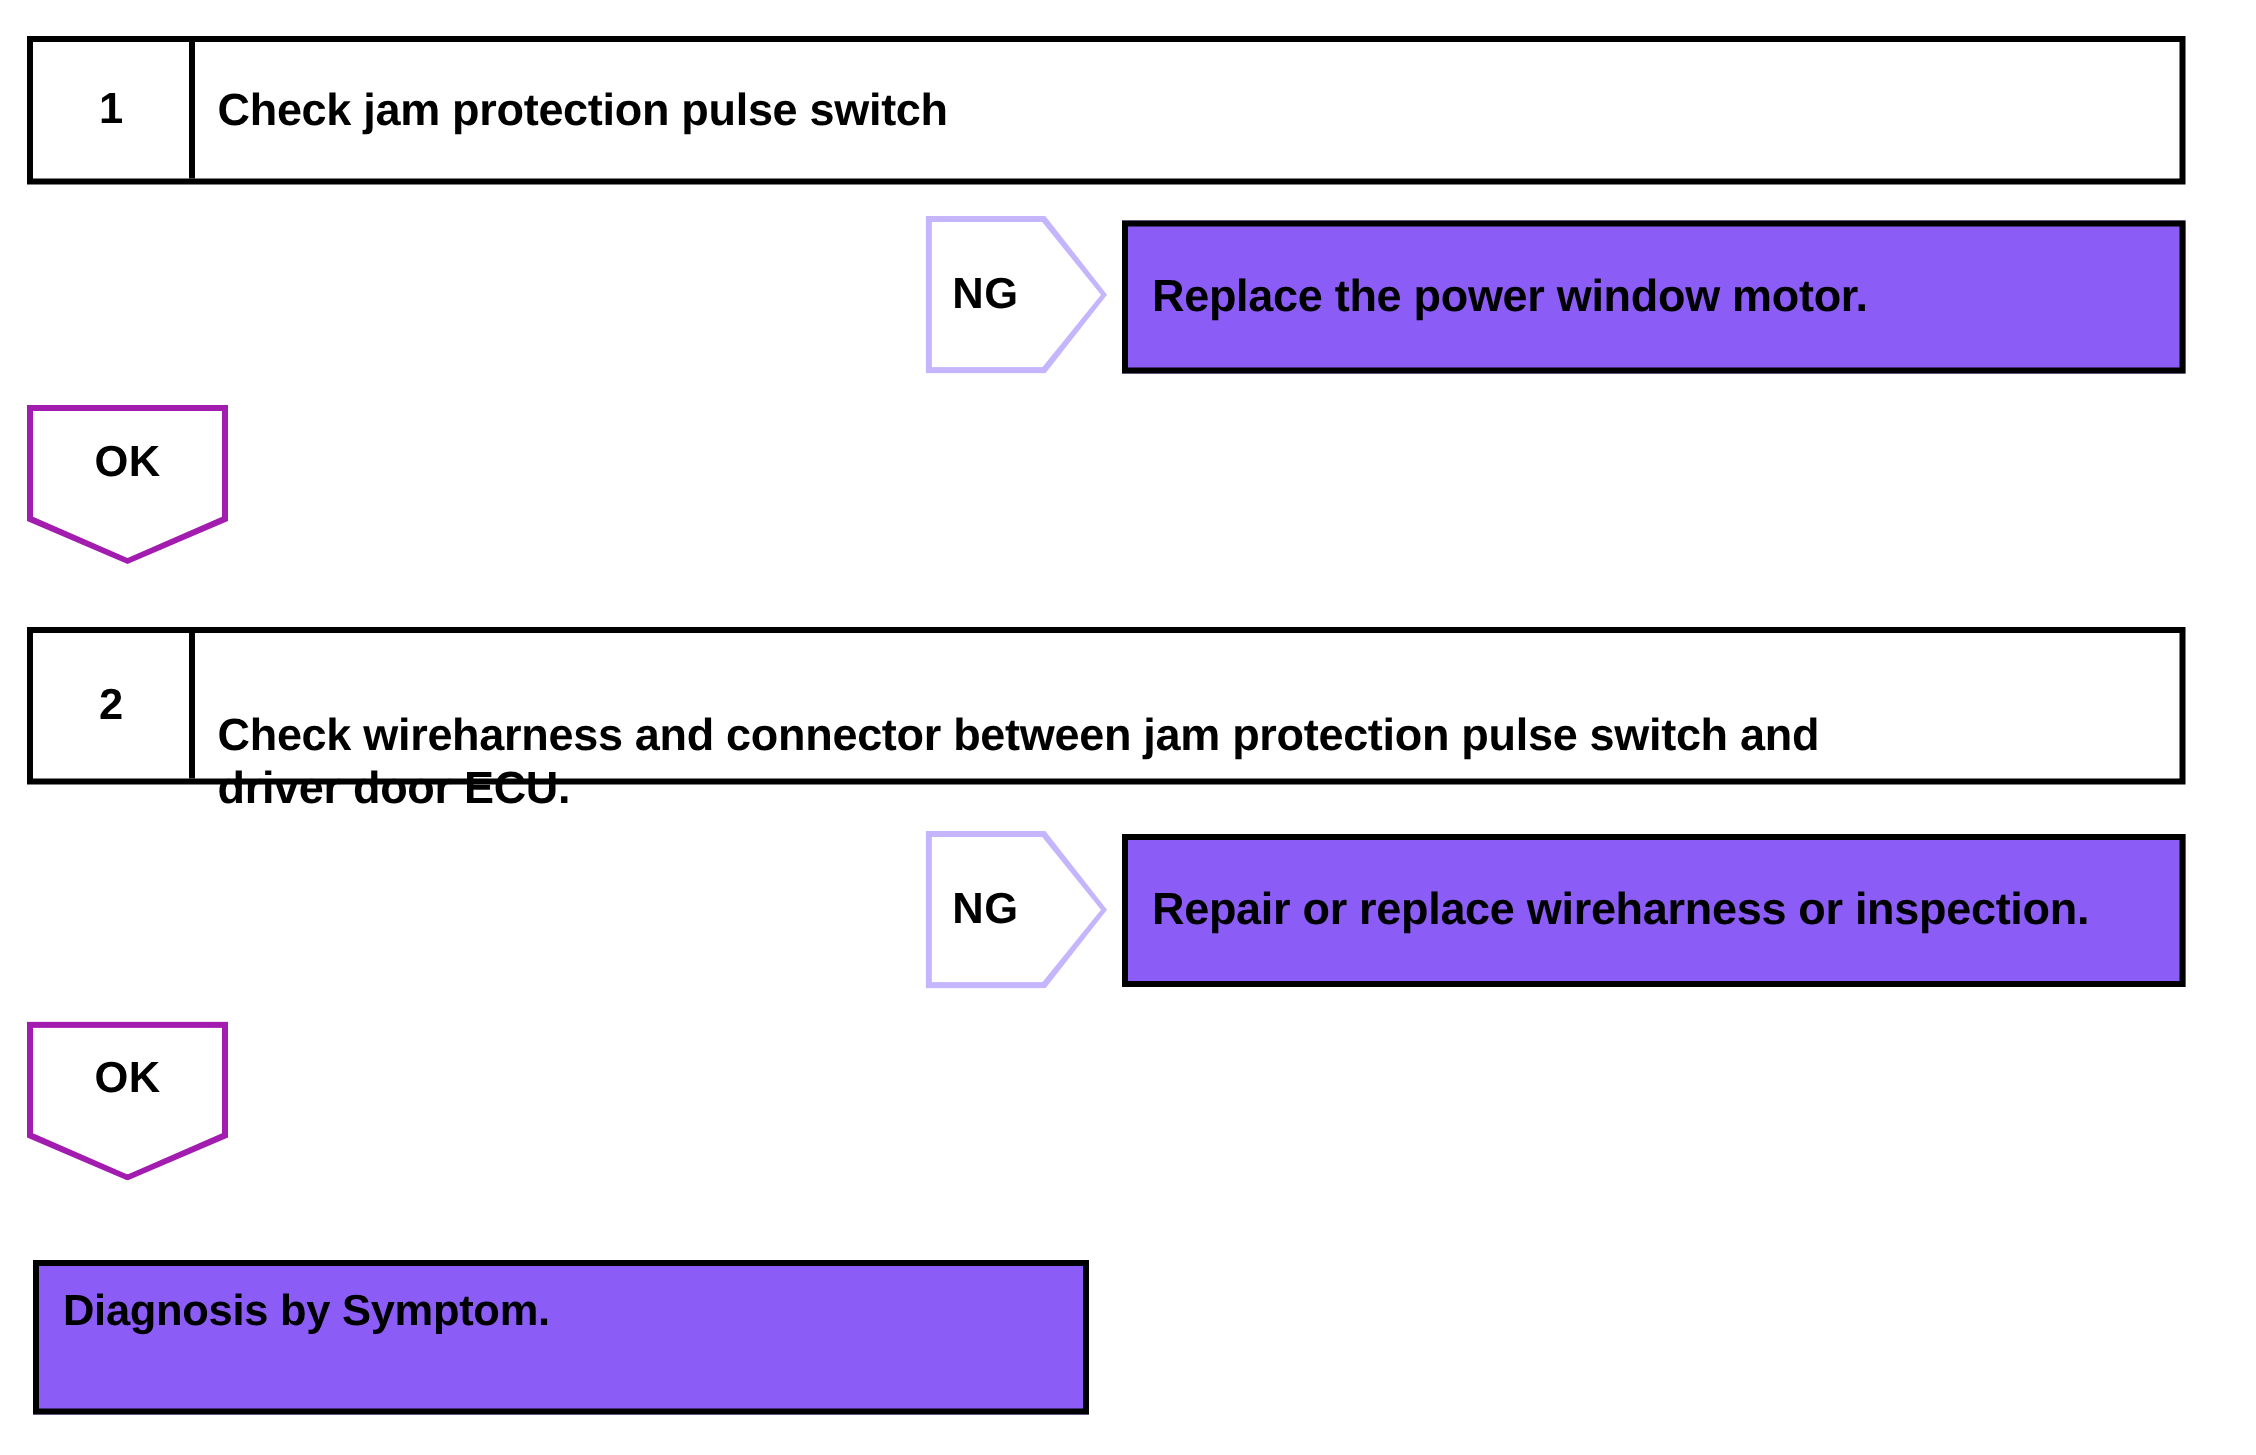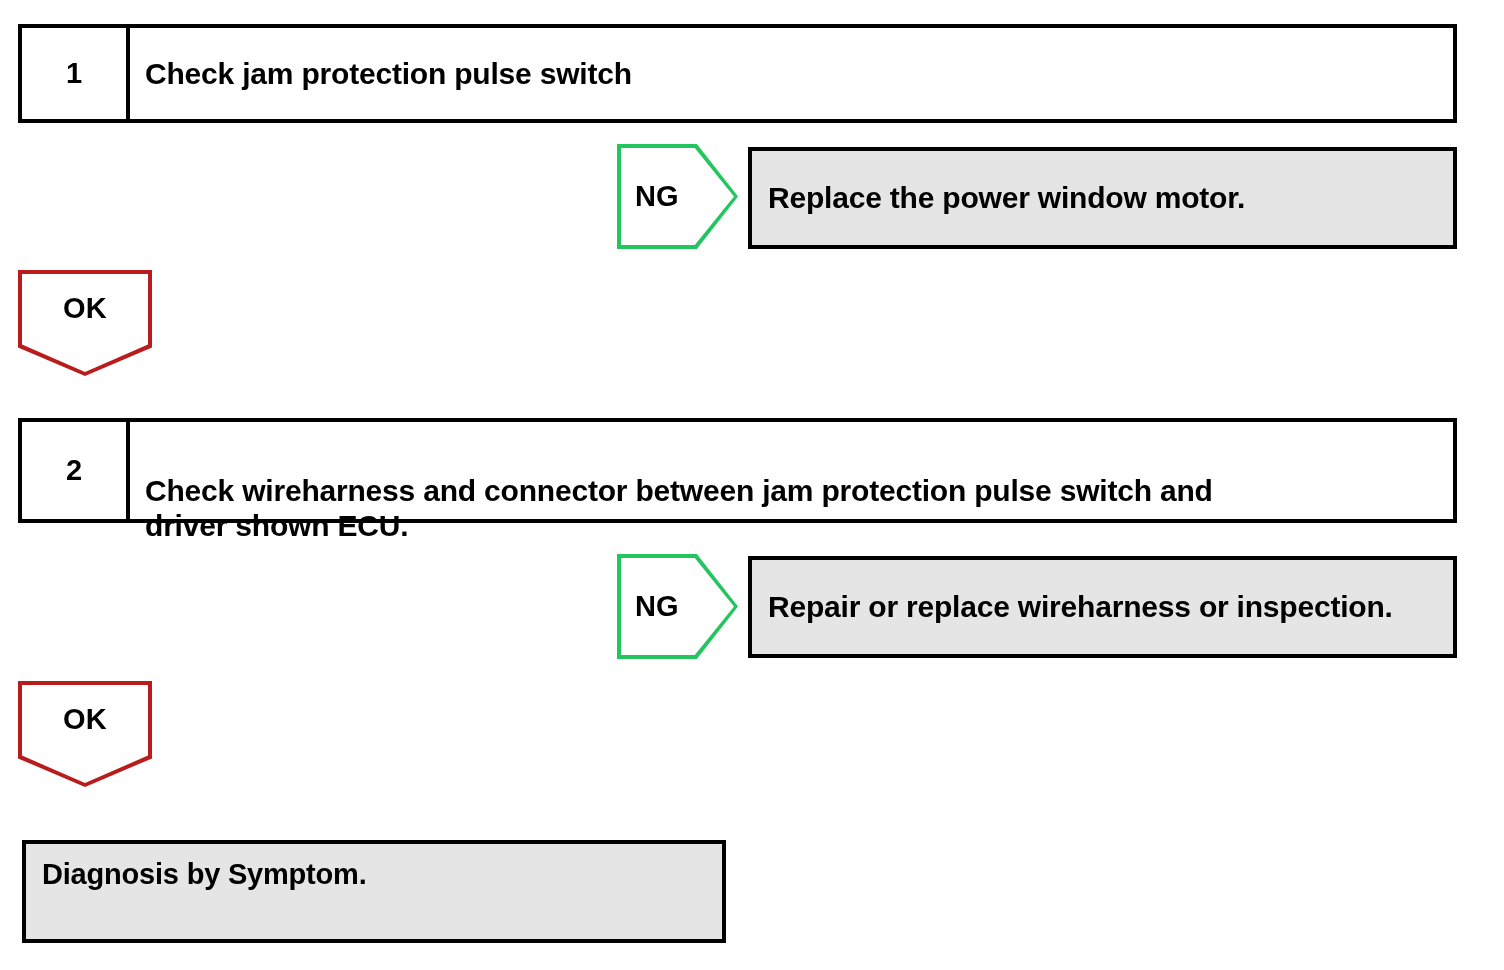--- a/index.html
+++ b/index.html
@@ -56,40 +56,40 @@
     align-items: flex-start;
     padding-top: 11px;
     margin-top: 40px;
   }
 
   
   .action-box {
     position: absolute;
     box-sizing: border-box;
     border: 4px solid #000000;
-    background: #e5e5e5;
+    background: #8b5cf6;
     display: flex;
     align-items: center;
     padding-left: 16px;
     padding-right: 10px;
     font-size: 30px;
     font-weight: bold;
     line-height: 1.18;
     letter-spacing: -0.2px;
   }
   .action-box.two-line {
     align-items: flex-start;
     padding-top: 13px;
     font-size: 29px;
   }
 
   
   .ng-arrow {
     position: absolute;
-    background: #22c55e;
+    background: #c4b5fd;
     -webkit-clip-path: polygon(0% 0%, 66% 0%, 100% 50%, 66% 100%, 0% 100%);
     clip-path: polygon(0% 0%, 66% 0%, 100% 50%, 66% 100%, 0% 100%);
   }
   .ng-arrow .inner {
     position: absolute;
     top: 4px;
     left: 4px;
     right: 4px;
     bottom: 4px;
     background: #ffffff;
@@ -107,21 +107,21 @@
     justify-content: center;
     font-size: 29px;
     font-weight: bold;
     color: #000000;
     letter-spacing: 0.3px;
   }
 
   
   .ok-arrow {
     position: absolute;
-    background: #b91c1c;
+    background: #a21caf;
     -webkit-clip-path: polygon(0% 0%, 100% 0%, 100% 73%, 50% 100%, 0% 73%);
     clip-path: polygon(0% 0%, 100% 0%, 100% 73%, 50% 100%, 0% 73%);
   }
   .ok-arrow .inner {
     position: absolute;
     top: 4px;
     left: 4px;
     right: 4px;
     bottom: 4px;
     background: #ffffff;
@@ -163,21 +163,21 @@
   <div class="ok-arrow" style="left:18px; top:270px; width:134px; height:106px;">
     <div class="inner"></div>
     <div class="ok-label">OK</div>
   </div>
 
   <div class="step-box" style="left:18px; top:418px; width:1439px; height:105px;">
     <div class="step-num">2</div>
     <div class="step-text two-line">
       <div>
         <div>Check wireharness and connector between jam protection pulse switch and</div>
-        <div>driver shown ECU.</div>
+        <div>driver door ECU.</div>
       </div>
     </div>
   </div>
 
   <div class="ng-arrow" style="left:617px; top:554px; width:121px; height:105px;">
     <div class="inner"></div>
     <div class="ng-label">NG</div>
   </div>
 
   <div class="action-box" style="left:748px; top:556px; width:709px; height:102px;">Repair or replace wireharness or inspection.</div>

